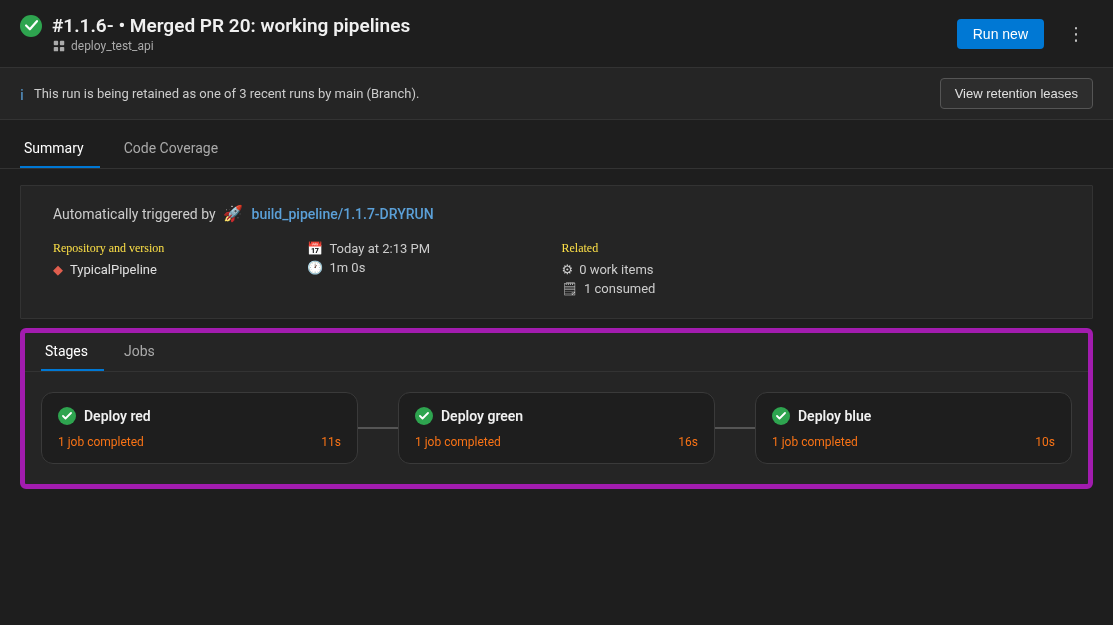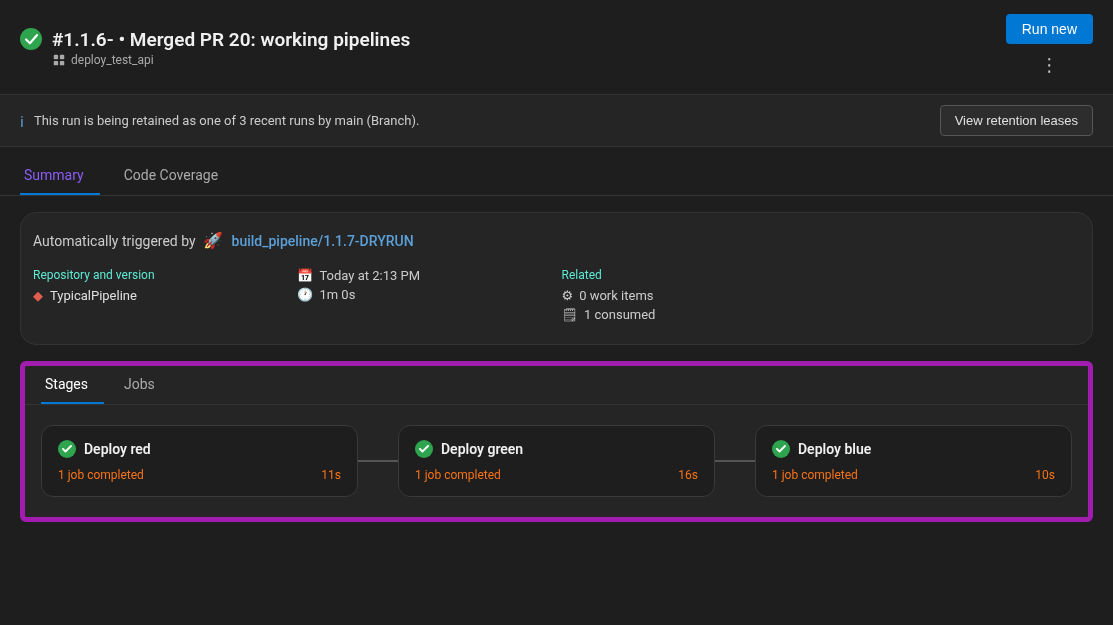--- a/index.html
+++ b/index.html
@@ -53,22 +53,21 @@
       align-items: flex-end;
       gap: 5px;
       margin-top: 2px;
       margin-left: 32px;
       color: #aaa;
       font-size: 12px;
     }
     .header-right {
       display: flex;
       align-items: center;
-      gap: 6px;
-      flex-direction: column;
+      gap: 15px;
     }
     .run-new-btn {
       background: #0078d4;
       color: #fff;
       border: none;
       border-radius: 4px;
       padding: 7px 16px;
       font-size: 14px;
       font-weight: 500;
       cursor: pointer;
@@ -127,36 +126,36 @@
     }
     .tab {
       padding: 10px 16px 10px 4px;
       font-size: 14px;
       color: #aaa;
       cursor: pointer;
       border-bottom: 2px solid transparent;
       margin-right: 20px;
     }
     .tab.active {
-      color: #8b5cf6;
+      color: #ffffff;
       border-bottom: 2px solid #0078d4;
     }
 
     
     .main-content {
       padding: 16px 20px;
     }
 
     
     .card {
       background: #252525;
       border: 1px solid #333;
-      border-radius: 16px;
-      padding: 18px 12px;
-      margin-bottom: 16px;
+      border-radius: 1px;
+      padding: 18px 32px;
+      margin-bottom: 9px;
     }
     .triggered-header {
       display: flex;
       align-items: center;
       gap: 8px;
       font-size: 14px;
       color: #e0e0e0;
       margin-bottom: 18px;
     }
     .pipeline-emoji {
@@ -171,23 +170,24 @@
       color: #ccc;
     }
 
     .meta-grid {
       display: grid;
       grid-template-columns: 1fr 1fr 1fr 1fr;
       gap: 10px;
     }
     .meta-section label {
       font-size: 12px;
-      color: #5eead4;
+      color: #fde047;
       display: block;
       margin-bottom: 6px;
+      font-family: Liberation Serif, serif;
     }
     .meta-section .value {
       font-size: 13px;
       color: #e0e0e0;
     }
     .meta-section .repo-icon {
       color: #e05e4e;
       margin-right: 4px;
     }
     .meta-section .branch-row, .meta-section .commit-row {

